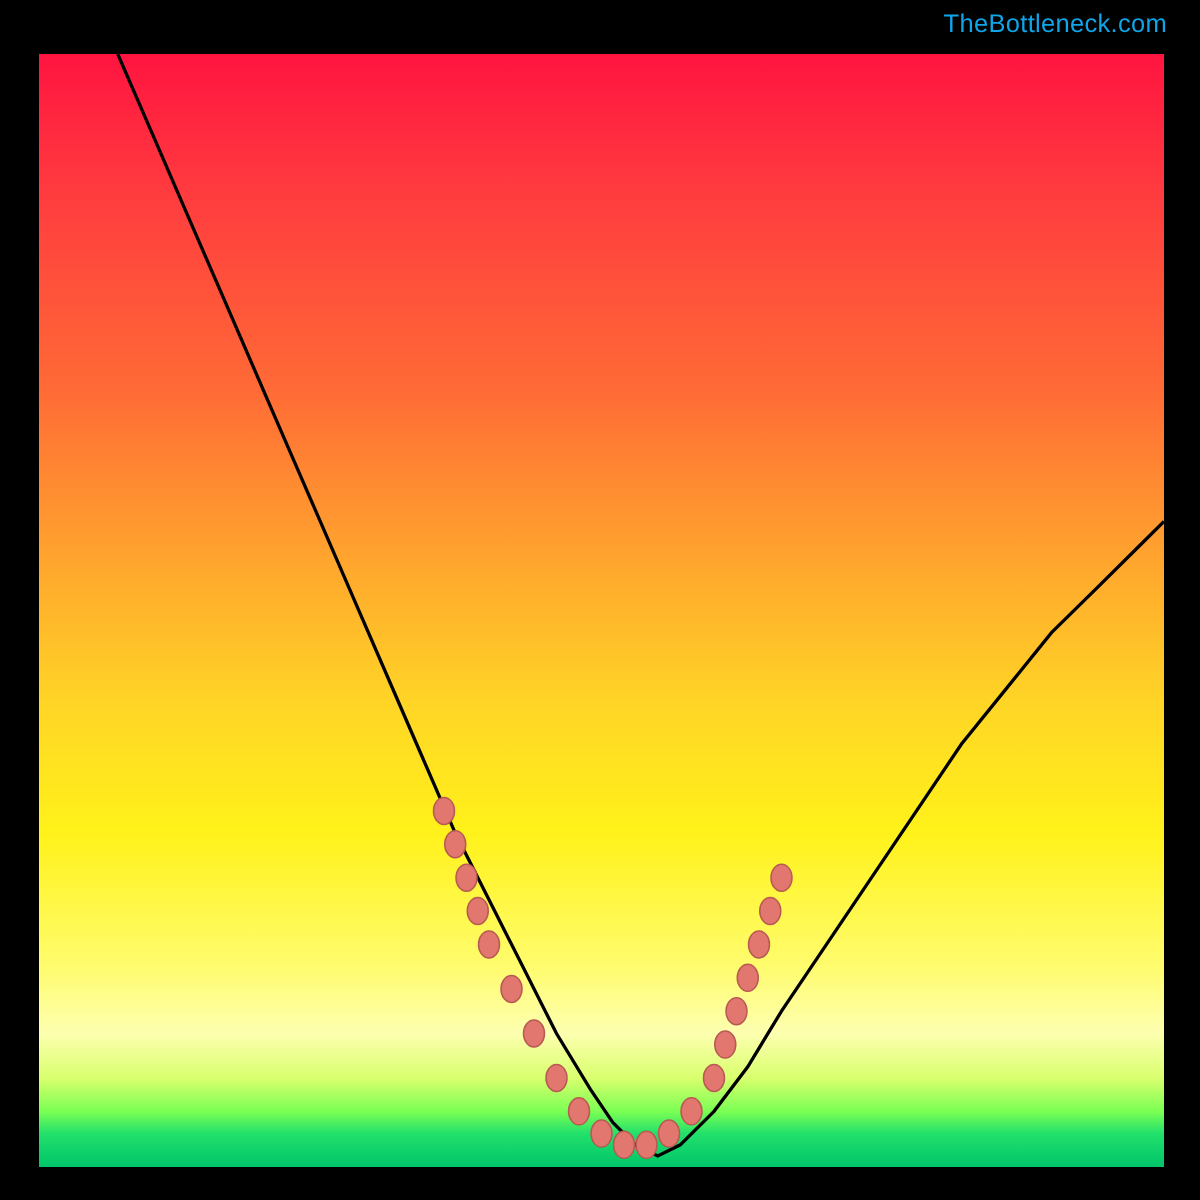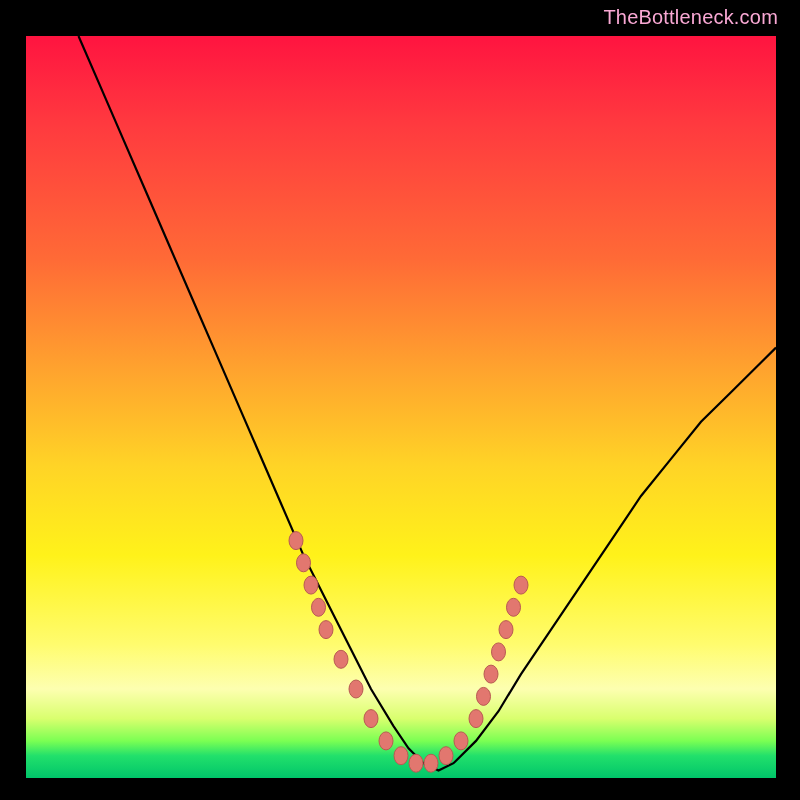--- a/index.html
+++ b/index.html
@@ -36,22 +36,22 @@
       #d9ff6e 92%,
       #7bff53 95%,
       #22e06b 97%,
       #00c56a 100%
     );
   }
   .watermark {
     position: absolute;
     top: 6px;
     right: 22px;
-    color: #f9a8d4;
-    font-size: 20px;
+    color: #0ea5e9;
+    font-size: 17px;
     font-weight: 500;
     letter-spacing: 0.2px;
   }
   svg.curve {
     position: absolute;
     left: 0;
     top: 0;
     width: 750px;
     height: 742px;
   }

